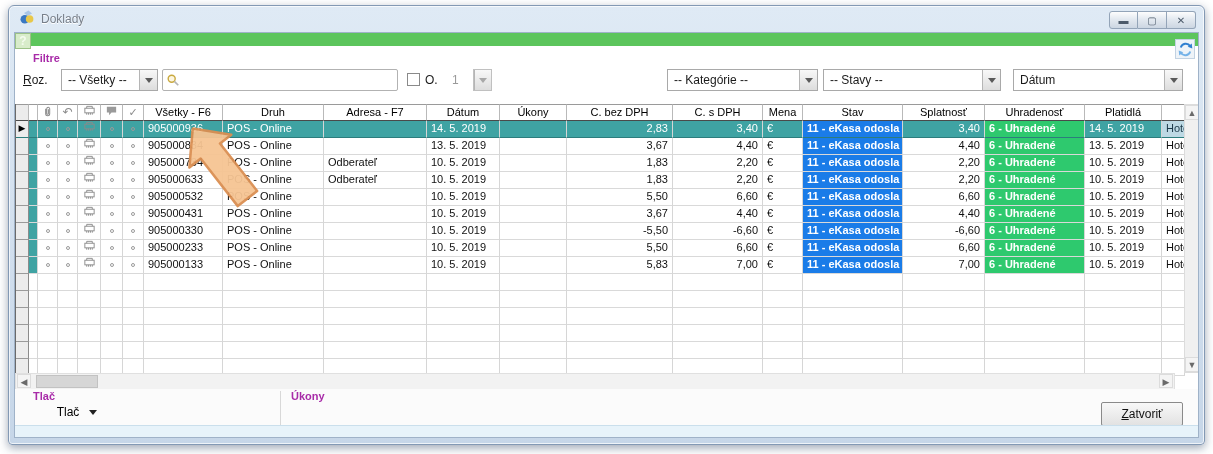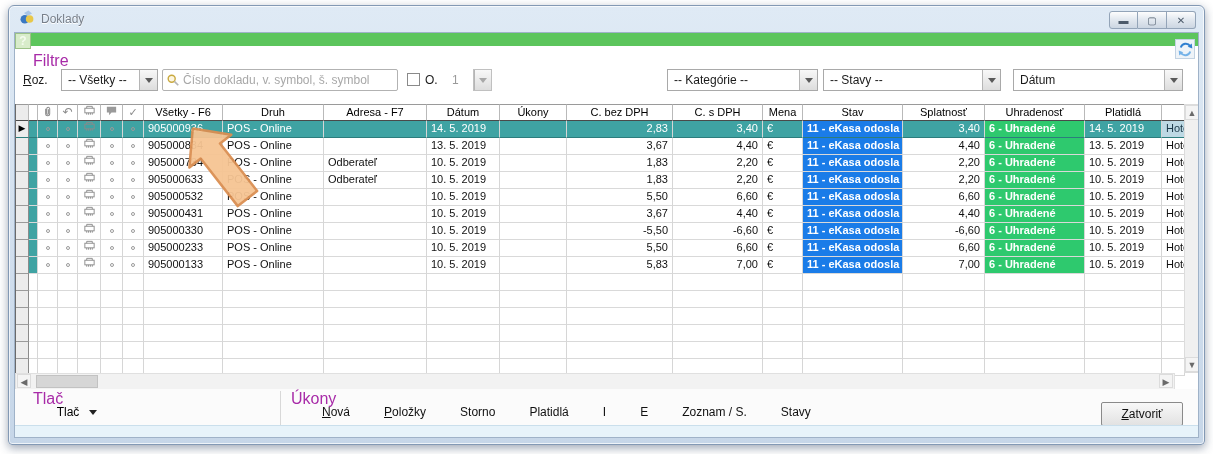--- a/index.html
+++ b/index.html
@@ -19,21 +19,21 @@
   .winbtn:last-child { border-radius:0 3px 3px 0; }
 
   .client { position:absolute; left:5px; right:5px; top:26px; bottom:6px; background:#ffffff; border:1px solid #9fb2c8; overflow:hidden; }
 
   .greenbar { position:absolute; left:0; top:0; right:0; height:13px; background:var(--green-bar); }
   .helpbtn { position:absolute; left:0; top:0; width:16px; height:16px; background:#d8ecca; border:1px solid #9cc287;
     color:#f4fbee; font-weight:bold; font-size:12px; text-align:center; line-height:14px; }
   .refresh { position:absolute; right:3px; top:6px; width:20px; height:20px; background:#eef3f8; border:1px solid #c2d2e2;
     display:flex; align-items:center; justify-content:center; }
 
-  .grouplabel { position:absolute; font-size:16px; font-weight:normal; color:var(--label-magenta); }
+  .grouplabel { position:absolute; font-size:11px; font-weight:bold; color:var(--label-magenta); }
   .plainlabel { position:absolute; font-size:12px; color:#1a1a1a; }
   .graylabel  { position:absolute; font-size:12px; color:#9a9a9a; }
 
   .combo { position:absolute; height:22px; background:#fff; border:1px solid #a9a9a9; display:flex; }
   .combo .txt { flex:1; font-size:12px; color:#1a1a1a; padding:3px 0 0 6px; white-space:nowrap; overflow:hidden; }
   .combo .cbtn { width:18px; background:linear-gradient(#f8f8f8,#dddddd); border-left:1px solid #b5b5b5;
     display:flex; align-items:center; justify-content:center; }
   .combo .cbtn::after { content:""; width:0; height:0; border-left:4px solid transparent; border-right:4px solid transparent; border-top:5px solid #5a5a5a; }
   .combo.disabled { background:#efefef; border-color:#c0c0c0; }
   .combo.disabled .cbtn::after { border-top-color:#a8a8a8; }
@@ -125,21 +125,20 @@
       <span class="txt">-- Všetky --</span>
       <span class="cbtn"></span>
     </div>
     <div class="searchbox" style="left:147px; top:36px; width:236px;">
       <span class="sicon">
         <svg width="14" height="14" viewBox="0 0 16 16">
           <circle cx="6.5" cy="6.5" r="4" fill="#fdf6e0" stroke="#c9a93f" stroke-width="1.6"></circle>
           <line x1="9.6" y1="9.6" x2="14" y2="14" stroke="#b5b5b5" stroke-width="2"></line>
         </svg>
       </span>
-      <input value="" placeholder="Číslo dokladu, v. symbol, š. symbol" style="">
     </div>
     <span class="checkbox" style="left:392px; top:40px;"></span>
     <div class="plainlabel" style="left:410px; top:40px;">O.</div>
     <div class="graylabel" style="left:437px; top:40px;">1</div>
     <div class="combo disabled" style="left:458px; top:36px; width:19px;">
       <span class="cbtn"></span>
     </div>
     <div class="combo" style="left:808px; top:36px; width:178px;">
       <span class="txt">-- Stavy --</span>
       <span class="cbtn"></span>
@@ -559,27 +558,17 @@
       </svg>
     </div>
 
     <div class="toolbar">
       <div class="grouplabel" style="left:18px; top:1px;">Tlač</div>
       <div class="tlacbtn">
           <span>Tlač</span>
         </div>
       <div class="tsep"></div>
       <div class="grouplabel" style="left:276px; top:1px;">Úkony</div>
-      <div class="ukony-row" id="ukony-row">
-          <button class="flatbtn"><u>N</u>ová</button>
-          <button class="flatbtn"><u>P</u>oložky</button>
-          <button class="flatbtn">Storno</button>
-          <button class="flatbtn">Platidlá</button>
-          <button class="flatbtn">I</button>
-          <button class="flatbtn">E</button>
-          <button class="flatbtn">Zoznam / S.</button>
-          <button class="flatbtn">Stavy</button>
-        </div>
       <button class="closebtn"><u>Z</u>atvoriť</button>
     </div>
     <div class="statusstrip"></div>
   </div>
 </div>
 
 </body></html>

